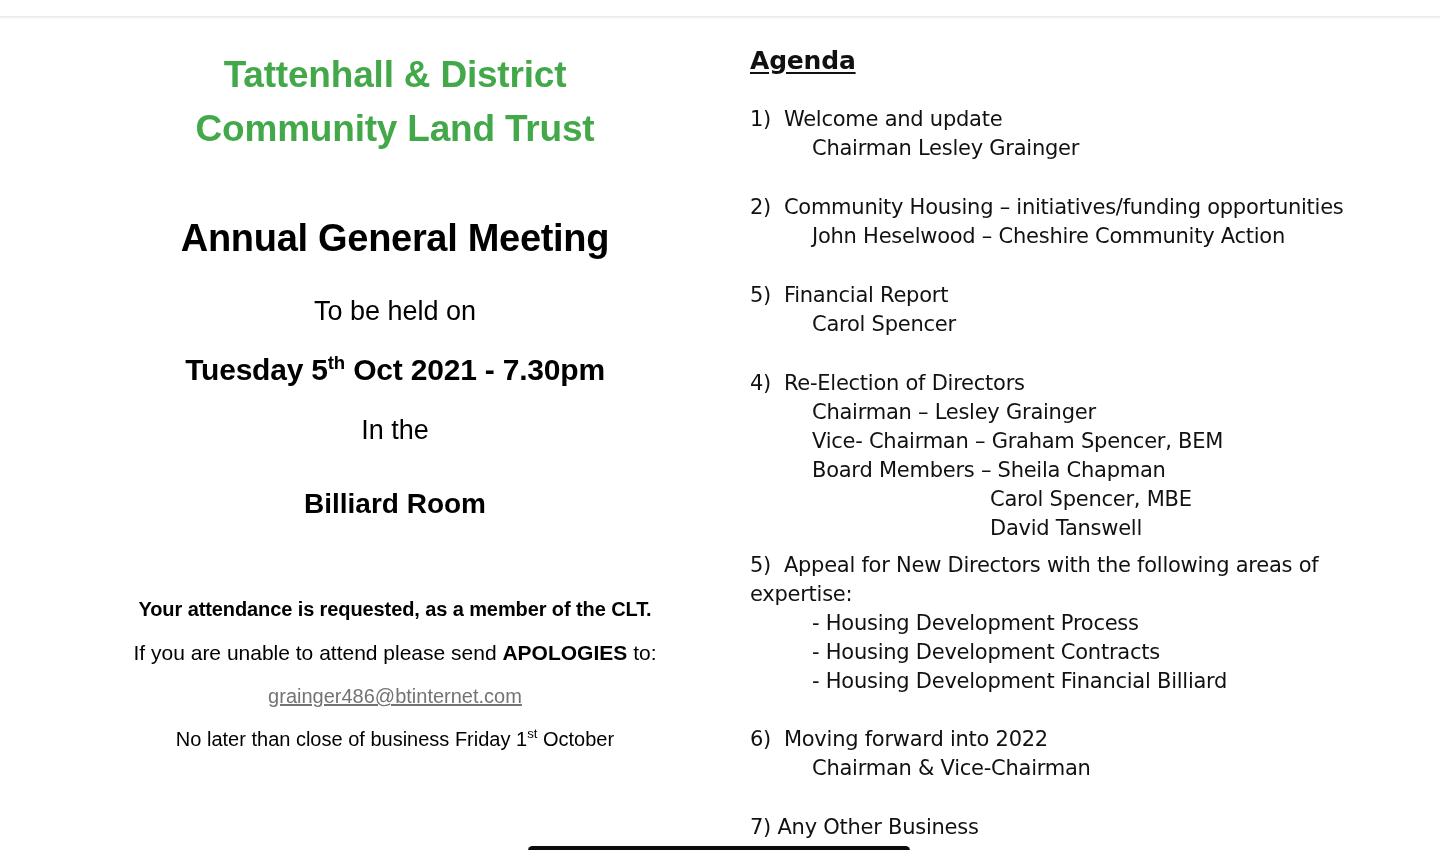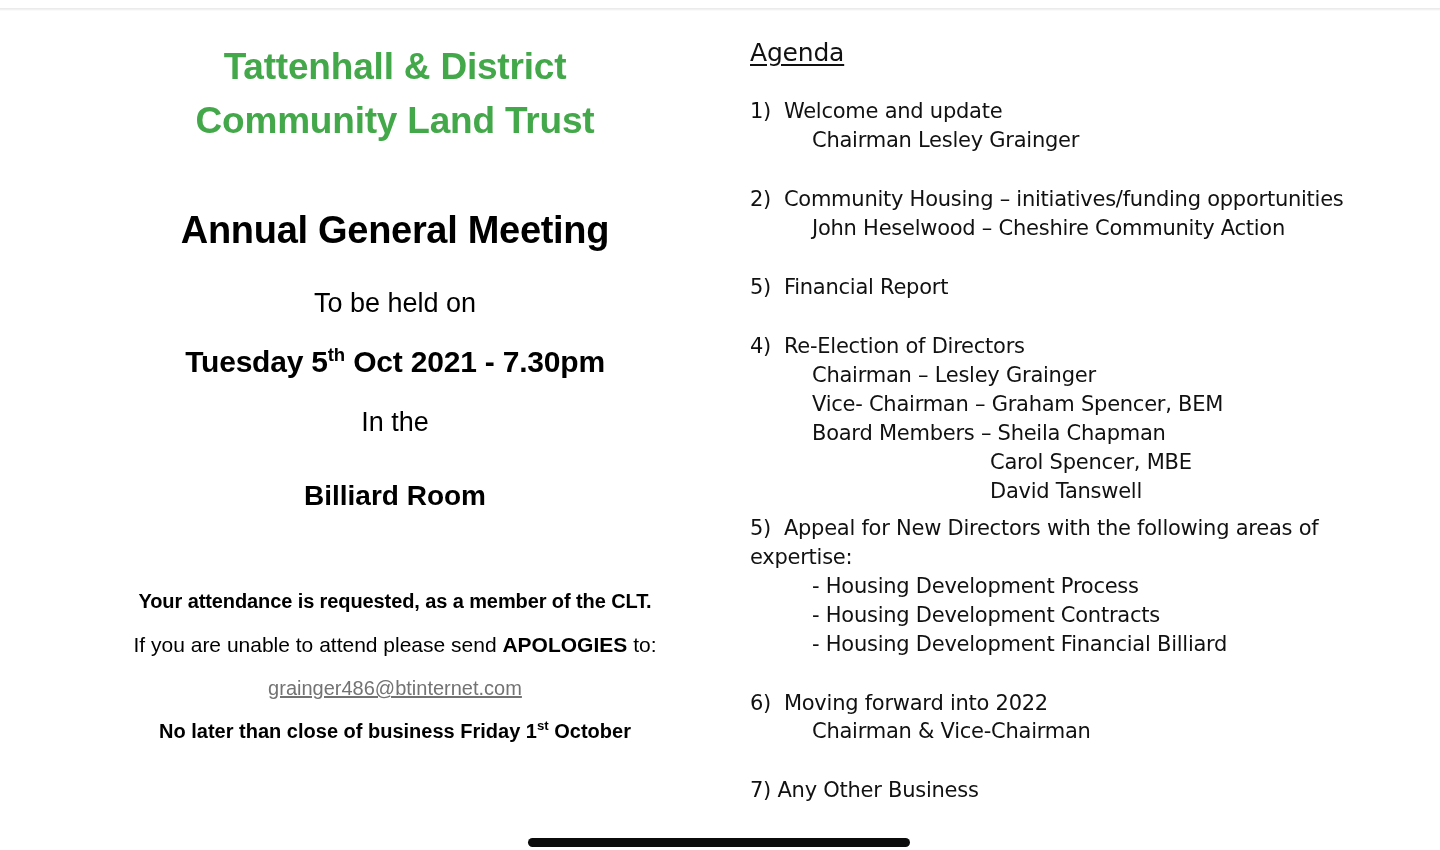--- a/index.html
+++ b/index.html
@@ -18,21 +18,21 @@
   }
   .top-hairline {
     position: absolute;
     top: 0; left: 0;
     width: 1440px;
     height: 3px;
     background: linear-gradient(to bottom, #e8e8e8 0%, #f3f3f3 60%, #ffffff 100%);
   }
   .page {
     position: absolute;
-    top: 8px; left: 0;
+    top: 16px; left: 0;
     width: 1440px;
     height: 656px;
   }
 
   
   .left-col {
     position: absolute;
     left: 100px;
     top: 20px;
     width: 590px;
@@ -109,42 +109,42 @@
     margin: 0;
     padding-top: 20px;
   }
   .email-link {
     font-size: 20px;
     color: #737373;
     text-decoration: underline;
   }
   .deadline {
     font-size: 20px;
-    font-weight: bold;
+    font-weight: normal;
     margin: 0;
     padding-top: 20px;
   }
   .deadline sup {
     font-size: 0.66em;
     vertical-align: super;
     line-height: 0;
   }
 
   
   .right-col {
     position: absolute;
     left: 750px;
     top: 30px;
     width: 600px;
     font-family: "DejaVu Sans", "Liberation Sans", sans-serif;
     color: #111111;
   }
   .agenda-heading {
     font-size: 25px;
-    font-weight: normal;
+    font-weight: bold;
     text-decoration: underline;
     text-underline-offset: 3px;
     margin: 0 0 0 0;
     display: inline-block;
     letter-spacing: -0.2px;
   }
   .agenda-list {
     margin: 0;
     padding: 0;
     list-style: none;
@@ -235,20 +235,21 @@
           <div class="agenda-sub">Chairman Lesley Grainger</div>
         </div>
         <div class="gap-lg"></div>
         <div class="agenda-item">
           <div class="agenda-main">2)  Community Housing – initiatives/funding opportunities</div>
           <div class="agenda-sub">John Heselwood – Cheshire Community Action</div>
         </div>
         <div class="gap-lg"></div>
         <div class="agenda-item">
           <div class="agenda-main">5)  Financial Report</div>
+          <div class="agenda-sub">Carol Spencer</div>
         </div>
         <div class="gap-lg"></div>
         <div class="agenda-item">
           <div class="agenda-main">4)  Re-Election of Directors</div>
           <div class="agenda-sub">Chairman – Lesley Grainger</div>
           <div class="agenda-sub">Vice- Chairman – Graham Spencer, BEM</div>
           <div class="agenda-sub">Board Members – Sheila Chapman</div>
           <div class="agenda-sub deep">Carol Spencer, MBE</div>
           <div class="agenda-sub deep">David Tanswell</div>
         </div>

